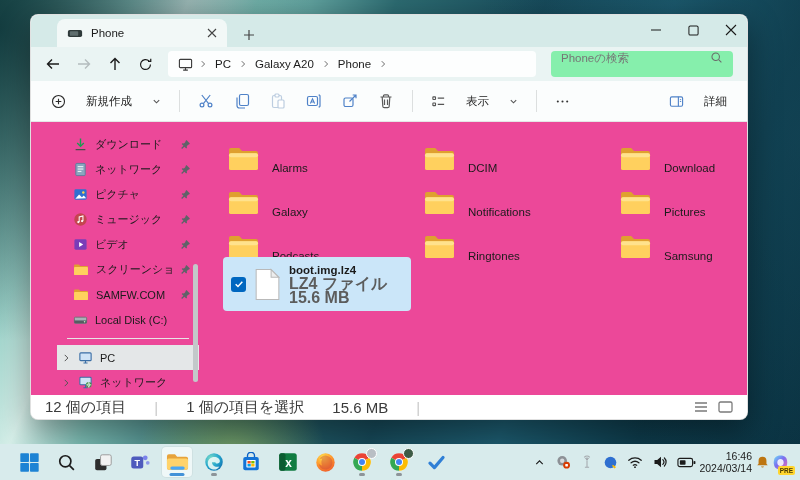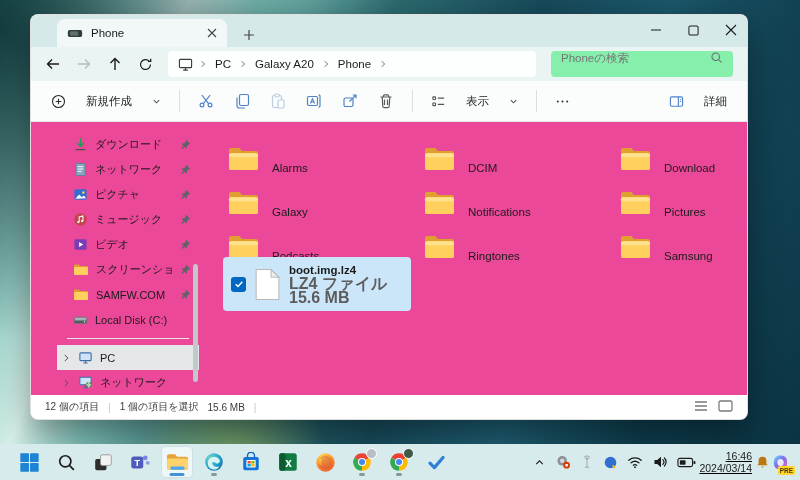--- a/index.html
+++ b/index.html
@@ -51,32 +51,32 @@
   .side-scroll{position:absolute;right:1px;top:142px;width:5px;height:118px;background:#c3c8ca;border-radius:3px;}
   .main{flex:1;padding:8px 0 0 24px;}
   .grid{display:grid;grid-template-columns:repeat(3,196px);grid-auto-rows:44px;}
   .tile{display:flex;align-items:flex-end;gap:12px;font-size:11.5px;color:#1b1b1b;padding-left:4px;}
   .file-tile{background:#cbe6f9;border-radius:4px;height:54px;align-self:center;display:flex;align-items:center;gap:8px;padding:0 8px;width:172px;}
   .chk{width:15px;height:15px;background:#0067c0;border-radius:3px;display:flex;align-items:center;justify-content:center;flex:none;}
   .file-text{line-height:14px;font-weight:bold;}
   .file-name{font-size:11.5px;color:#1b1b1b;}
   .file-meta{font-size:16px;color:#5c5c5c;}
   
-  .statusbar{height:24px;display:flex;align-items:center;padding:0 14px;font-size:10px;color:#3b3b3b;gap:9px;flex:none;background:#fff;}
+  .statusbar{height:24px;display:flex;align-items:center;padding:0 14px;font-size:15px;color:#3b3b3b;gap:28px;flex:none;background:#fff;}
   .st-div{color:#c9c9c9;}
   .st-right{margin-left:auto;display:flex;align-items:center;gap:10px;}
   
   .taskbar{position:absolute;left:0;top:444px;width:800px;height:36px;background:#d8ebec;display:flex;align-items:center;padding:0 10px 0 14px;box-sizing:border-box;}
   .tb-apps{display:flex;align-items:center;gap:7px;}
   .app{width:30px;height:30px;border-radius:4px;display:flex;align-items:center;justify-content:center;position:relative;flex:none;}
   .app.active{background:#eff8f8;box-shadow:0 0 0 1px rgba(0,0,0,.04);}
   .app.active::after{content:'';position:absolute;bottom:1px;left:50%;transform:translateX(-50%);width:15px;height:3px;border-radius:2px;background:#4392d8;}
   .app.running::after{content:'';position:absolute;bottom:1px;left:50%;transform:translateX(-50%);width:6px;height:3px;border-radius:2px;background:#8d9499;}
   .badge{position:absolute;top:1px;right:0;width:11px;height:11px;border-radius:50%;border:1px solid #fff;box-sizing:border-box;}
-  .tray{margin-left:auto;display:flex;align-items:center;gap:1px;text-decoration:underline;}
+  .tray{margin-left:auto;display:flex;align-items:center;gap:1px;}
   .tray-ic{display:flex;align-items:center;flex:none;}
   .clock{text-align:right;font-size:10.5px;line-height:12.5px;color:#1b1b1b;padding:0 2px;}
   .copilot{position:relative;display:flex;align-items:center;}
   .pre-badge{position:absolute;right:-5px;bottom:-3px;background:#ffd52e;color:#4a3b00;font-size:6.5px;font-weight:bold;padding:0 2px;border-radius:2px;line-height:9px;}
 </style>
 </head>
 <body>
 
 <div class="desktop"></div>
 

